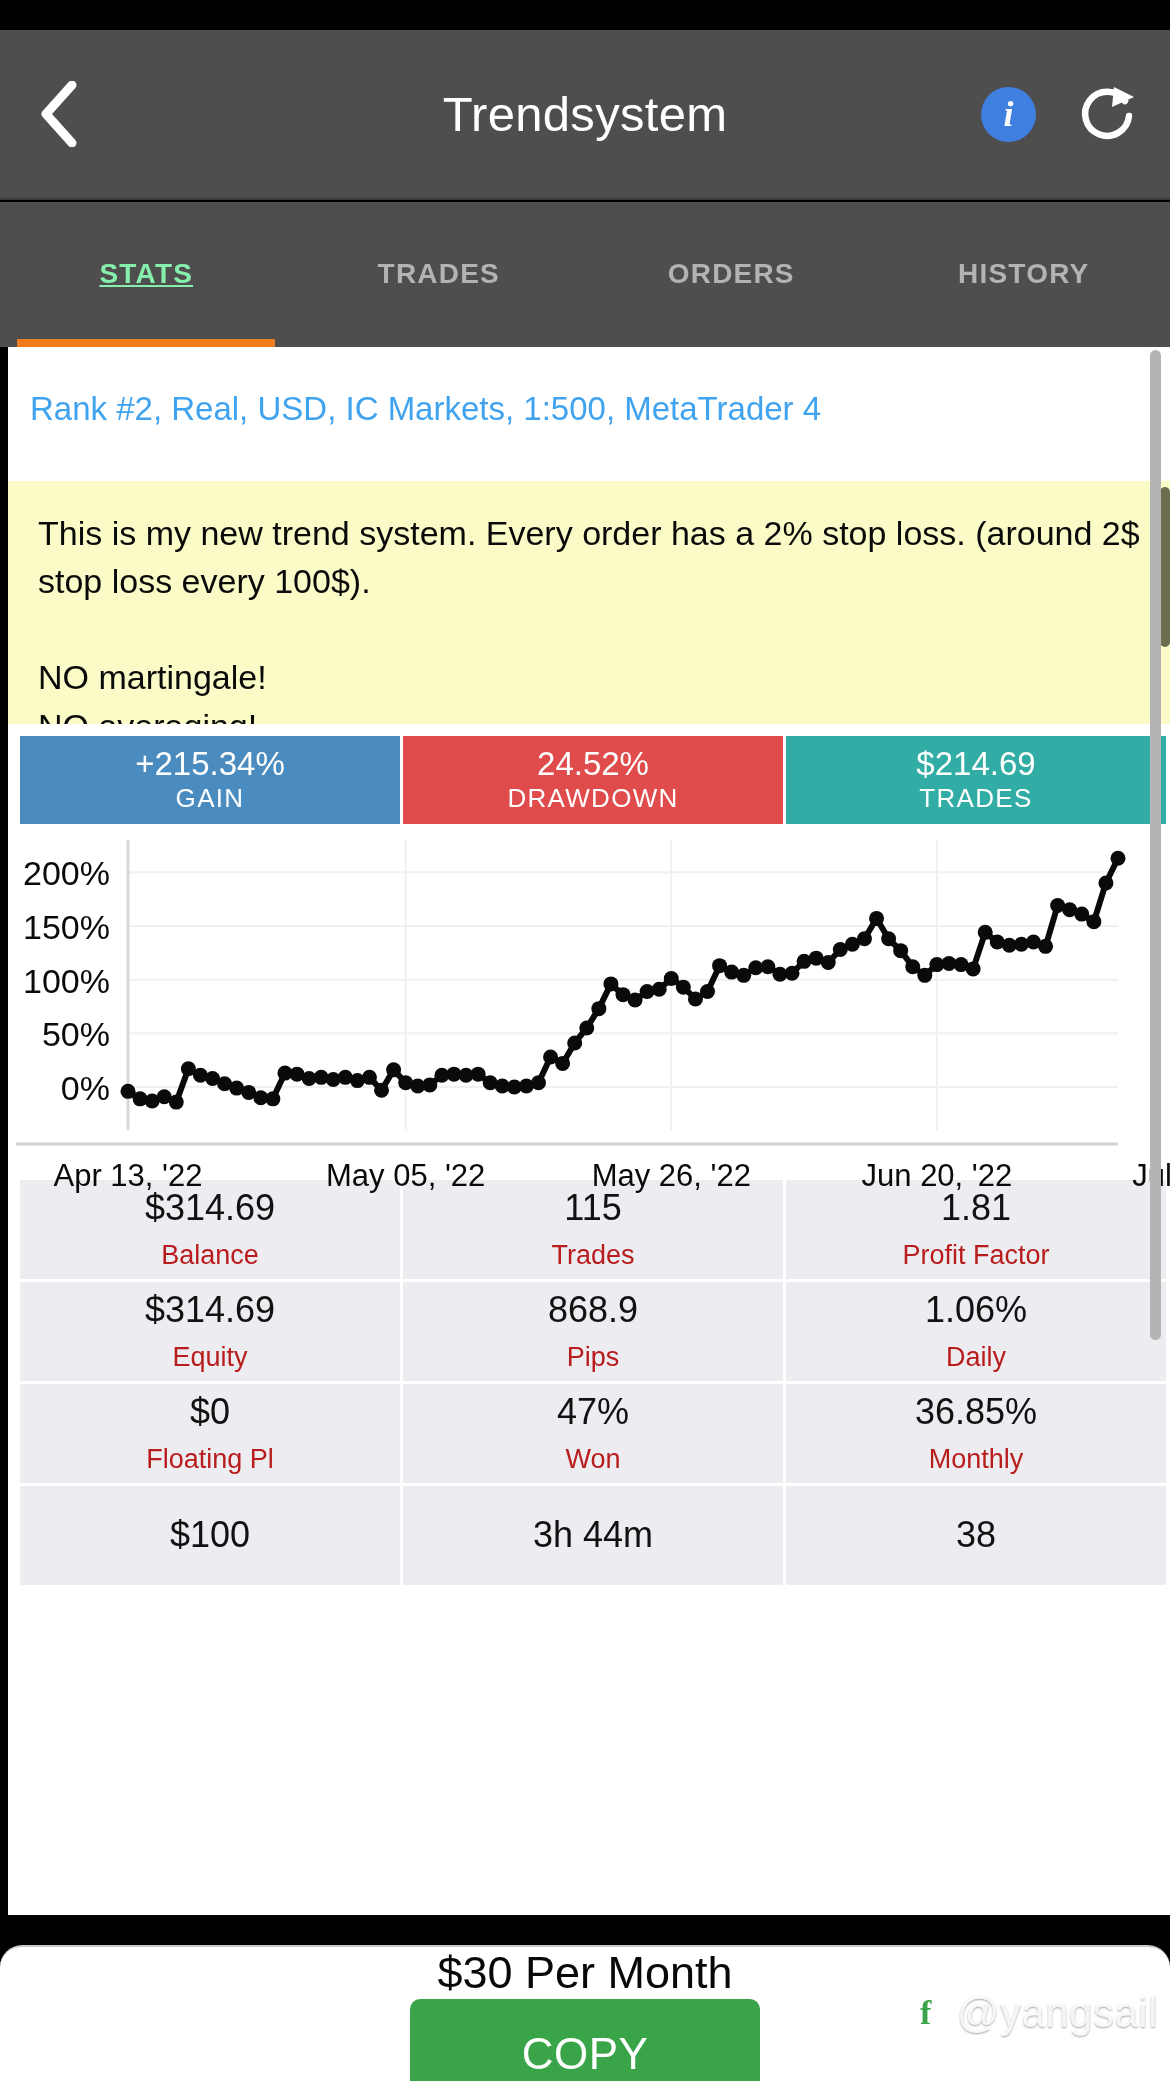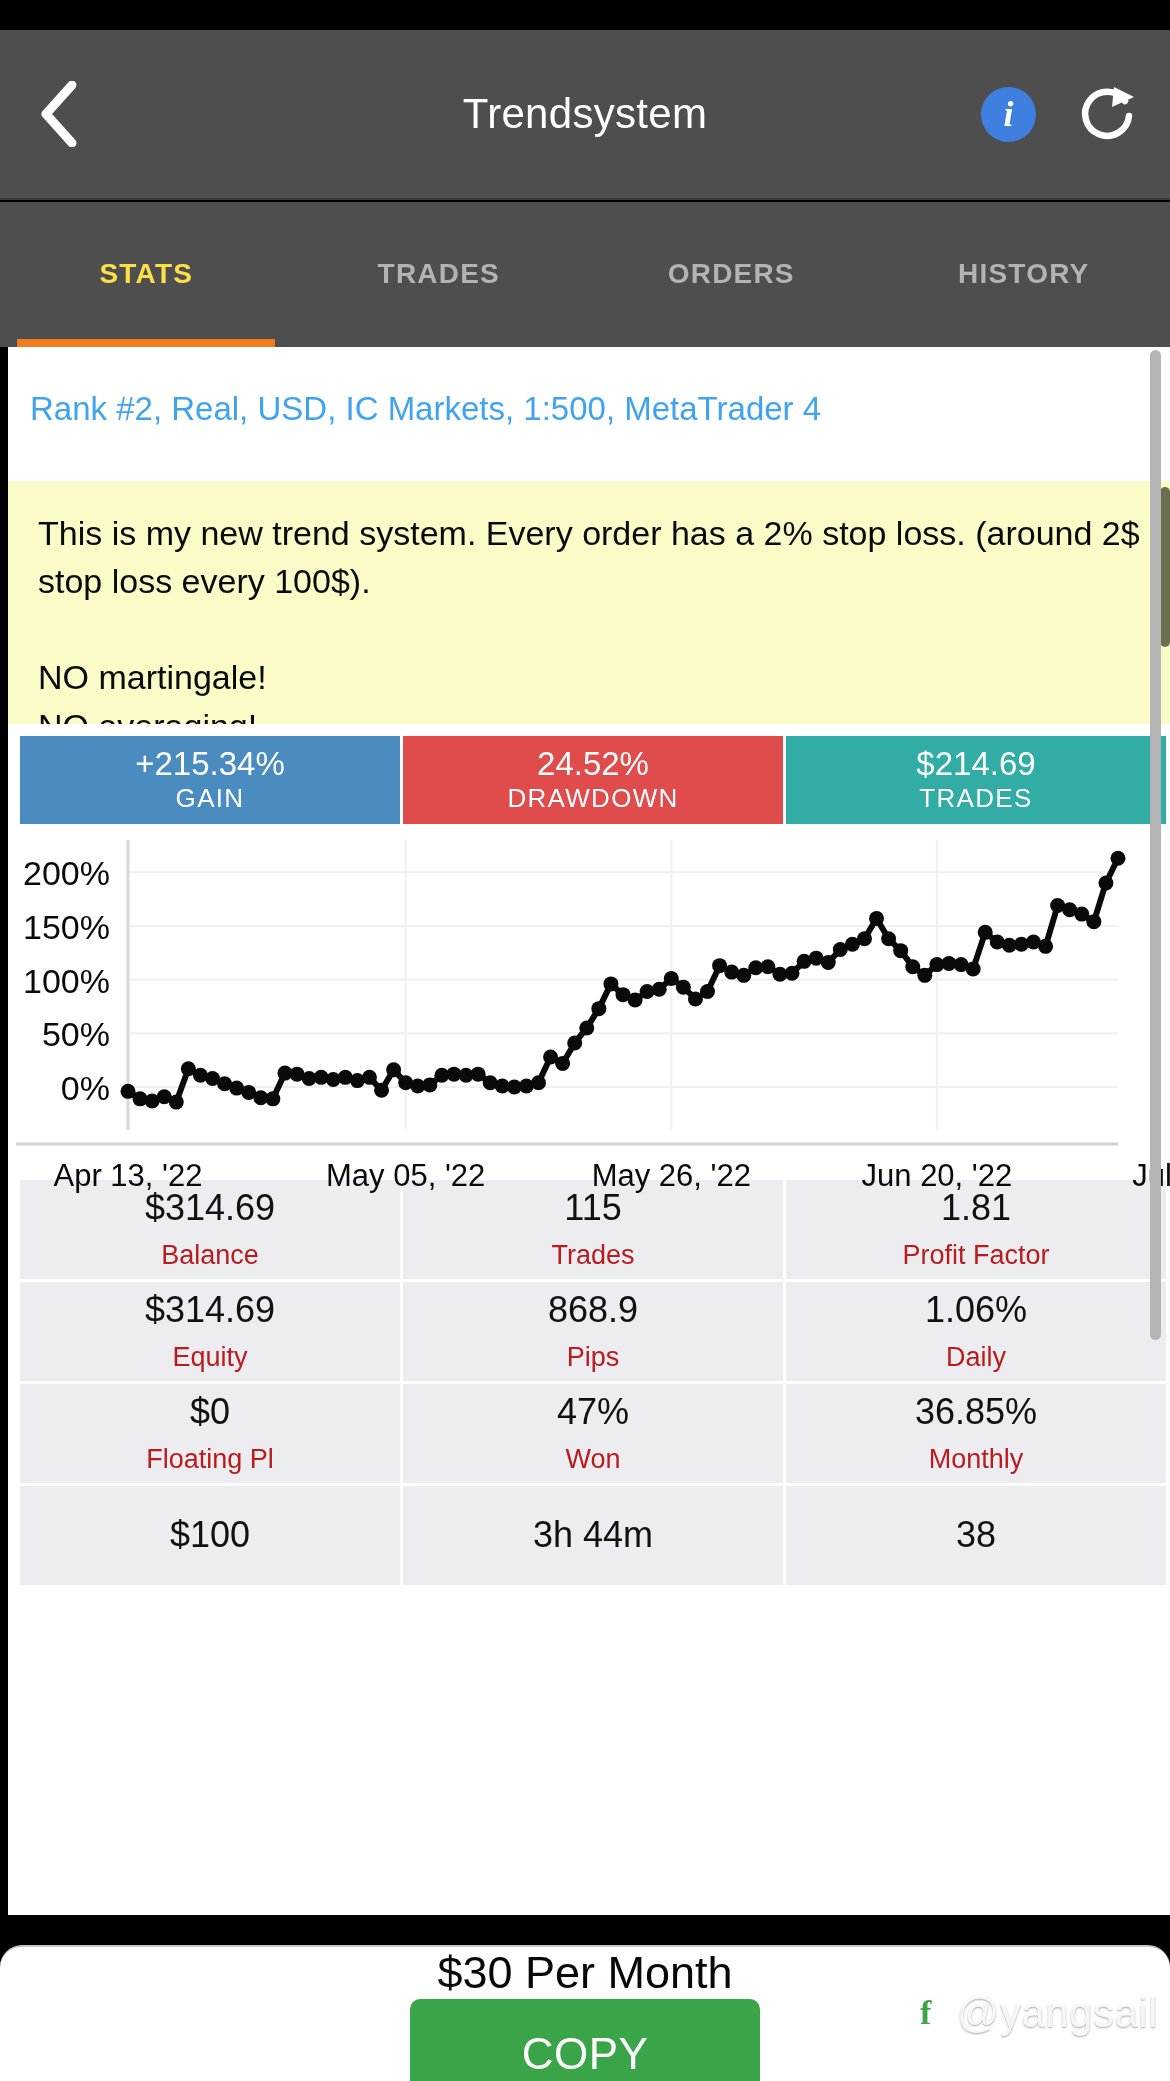--- a/index.html
+++ b/index.html
@@ -36,21 +36,21 @@
     width: 72px; height: 84px;
     display: flex; align-items: center; justify-content: center;
     cursor: pointer;
   }
   .back-btn svg { width: 44px; height: 66px; }
   .header-title {
     position: absolute;
     left: 0; right: 0;
     text-align: center;
     color: #fff;
-    font-size: 42px;
+    font-size: 49px;
     font-weight: 400;
     letter-spacing: 0.3px;
   }
   .header-actions {
     position: absolute; right: 30px; top: 50%;
     transform: translateY(-50%);
     display: flex; align-items: center; gap: 42px;
   }
   .info-icon {
     width: 55px; height: 55px;
@@ -81,21 +81,21 @@
     justify-content: center;
     padding-top: 56px;
     cursor: pointer;
   }
   .tab span {
     font-size: 28px;
     font-weight: 700;
     letter-spacing: 1.2px;
     color: #b3b3b3;
   }
-  .tab.active span { color: #fde047; }
+  .tab.active span { color: #86efac; text-decoration: underline; }
   .tab-underline {
     position: absolute;
     bottom: 0;
     left: 50%;
     transform: translateX(-50%);
     width: 258px; height: 8px;
     background: #f07c1e;
   }
 
   

